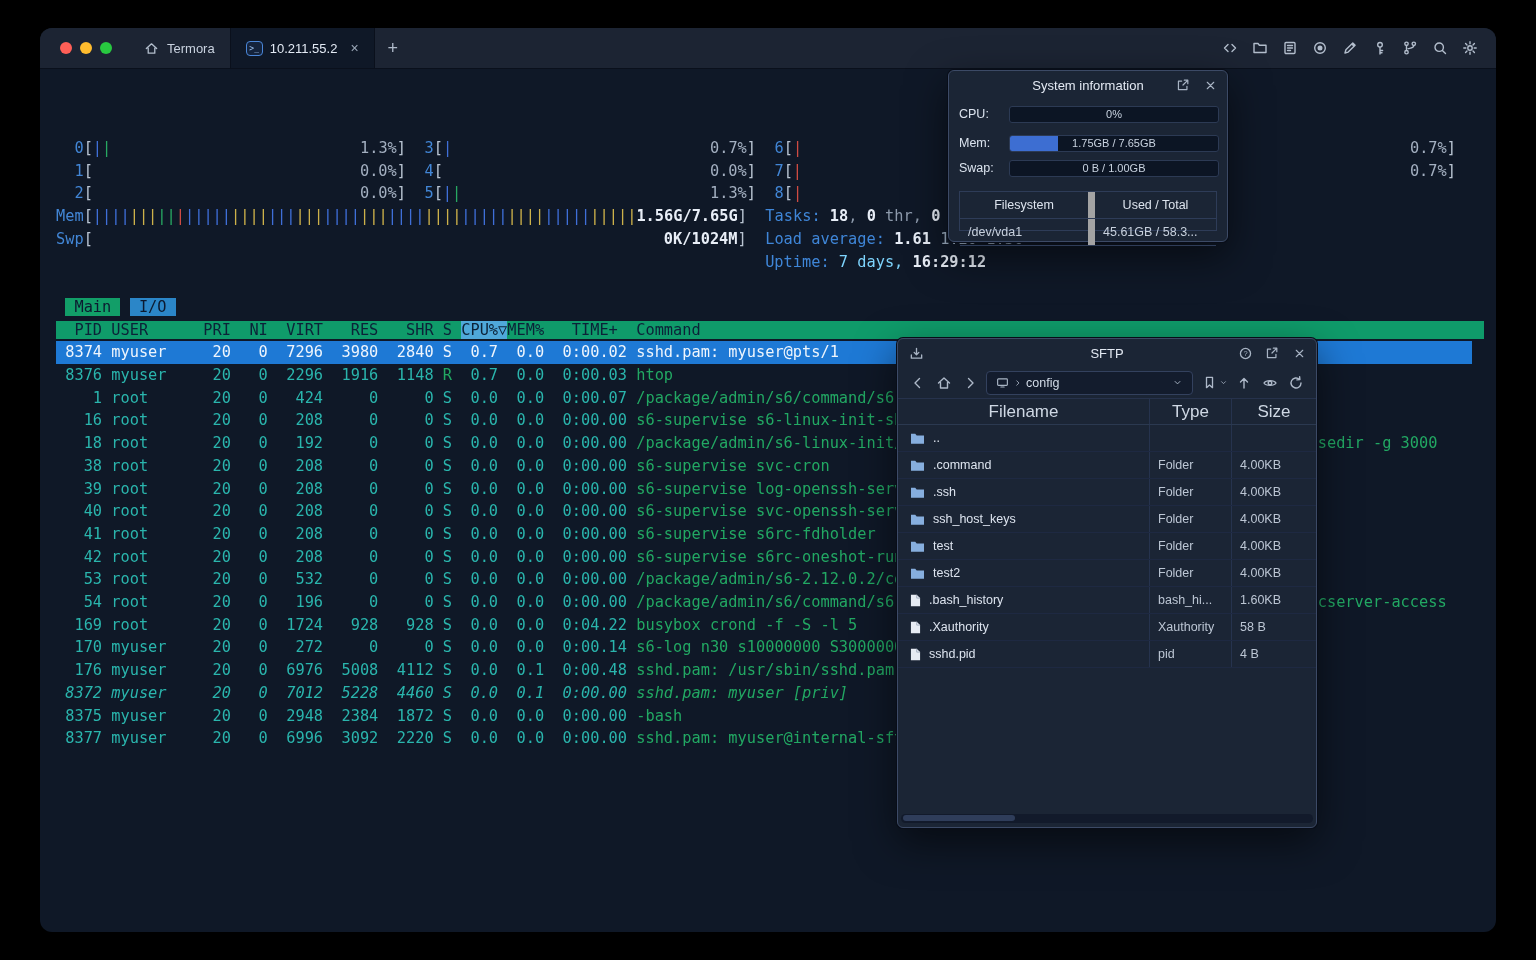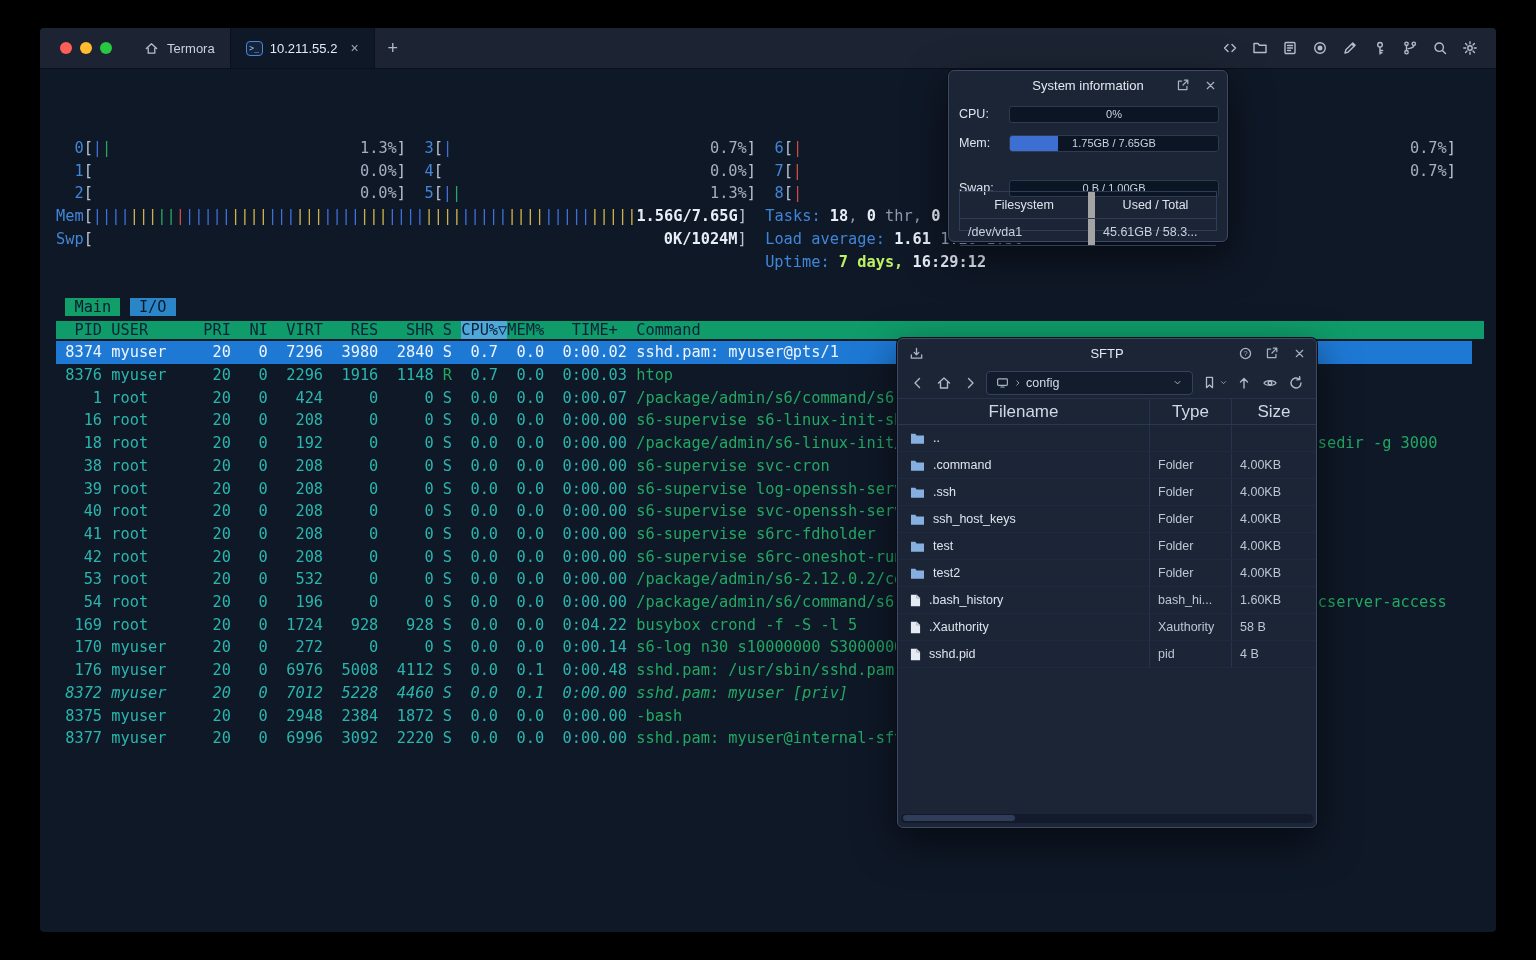--- a/index.html
+++ b/index.html
@@ -1,38 +1,38 @@
 <!DOCTYPE html>
 <html><head>
 <meta charset="utf-8">
 <style>
   *{box-sizing:border-box;margin:0;padding:0}
   html,body{width:1536px;height:960px;background:#000;overflow:hidden;font-family:"Liberation Sans",sans-serif}
-  .window{position:absolute;left:40px;top:28px;width:1456px;height:904px;background:#0f1827;border-radius:4px;overflow:hidden;box-shadow:0 20px 60px rgba(0,0,0,.7)}
+  .window{position:absolute;left:40px;top:28px;width:1456px;height:904px;background:#0f1827;border-radius:12px;overflow:hidden;box-shadow:0 20px 60px rgba(0,0,0,.7)}
   .titlebar{position:relative;height:41px;background:#1c2433;border-bottom:1px solid #0a101c;display:flex;align-items:stretch}
   .traffic{display:flex;align-items:center;gap:8px;padding:0 16px 0 20px}
   .dot{width:12px;height:12px;border-radius:50%}
   .tab{display:flex;align-items:center;gap:7px;padding:0 15px;color:#c9d2df;font-size:13px;cursor:default}
   .tab.active{background:#0f1827;border-left:1px solid #0a101c;border-right:1px solid #0a101c;color:#e3eaf4}
   .term-ic{width:17px;height:15px;border:1px solid #4a86d8;border-radius:4px;color:#9dc1ee;font-size:8px;font-family:"DejaVu Sans Mono",monospace;display:grid;place-items:center;background:#14233c}
   .tab-close{color:#9aa6b6;font-size:14px;margin-left:6px}
   .newtab{display:flex;align-items:center;padding:0 13px;color:#aeb9c9;font-size:18px}
   .tb-icons{margin-left:auto;display:flex;align-items:center;gap:13px;padding-right:18px}
   .ticon{width:17px;height:17px;display:grid;place-items:center;color:#b2bdcc}
   svg{display:block}
   .i{stroke:currentColor;fill:none;stroke-width:1.4;stroke-linecap:round;stroke-linejoin:round}
 
   
   #term{position:absolute;inset:41px 0 0 0}
   .term-line{position:absolute;left:16px;width:1416px;height:23px;font-family:"DejaVu Sans Mono",monospace;font-size:15.3px;line-height:22.7px;white-space:pre;color:#c4cfdc;overflow:visible}
   .sel-line{background:#1e79d5}
   .t-cy{color:#2ab5ad}.t-gr{color:#22a863}.t-grb{color:#22a863;font-weight:bold}
   .t-lb{color:#4286d6}.t-br{color:#b9c4d2}.t-pct{color:#a3afc0}
   .t-whb{color:#e8eef7;font-weight:bold}.t-lbl{color:#3f86d8}
-  .t-dim{color:#8d9aac}.t-dim2{color:#9fb0c4}.t-upt{color:#bef264;font-weight:bold}
+  .t-dim{color:#8d9aac}.t-dim2{color:#9fb0c4}.t-upt{color:#7dd3fc;font-weight:normal}
   .t-mb{color:#3f6fd8}.t-my{color:#cdb14a}.t-mg{color:#27a862}.t-mr{color:#cf4b42}
   .t-tabMain{background:#129e68;color:#0c1a30}.t-tabIO{background:#2b86c8;color:#0c1a30}
   .t-th{background:#0f9b6a;color:#0c2238}.t-thSort{background:#4fa8da;color:#0c2238}
   .t-sw{color:#eef5fd}
 
   
   .panel{position:absolute;background:#1b2535;border:1px solid #3c4a66;border-radius:6px;box-shadow:0 0 0 1px #080d18,0 14px 40px rgba(0,0,0,.55);color:#d6deea}
   .sysinfo{left:908px;top:42px;width:280px;height:172px}
   .sftp{left:857px;top:310px;width:420px;height:490px}
   .p-head{position:relative;height:28px;display:flex;align-items:center;justify-content:center;font-size:13px;color:#e3e9f3}
@@ -201,21 +201,21 @@
         <div class="si-bartext">0%</div>
       </div>
     </div>
     <div class="si-row" style="top:63px">
       <span class="si-label">Mem:</span>
       <div class="si-bar">
         <div class="si-fill" id="mem-fill" style="width: 23%;"></div>
         <div class="si-bartext">1.75GB / 7.65GB</div>
       </div>
     </div>
-    <div class="si-row" style="top:108px">
+    <div class="si-row" style="top:88px">
       <span class="si-label">Swap:</span>
       <div class="si-bar">
         <div class="si-fill" id="swap-fill" style="width: 0%;"></div>
         <div class="si-bartext">0 B / 1.00GB</div>
       </div>
     </div>
     <div class="si-table">
       <div class="si-thr">
         <div class="si-th">Filesystem</div>
         <div class="si-th">Used / Total</div>

